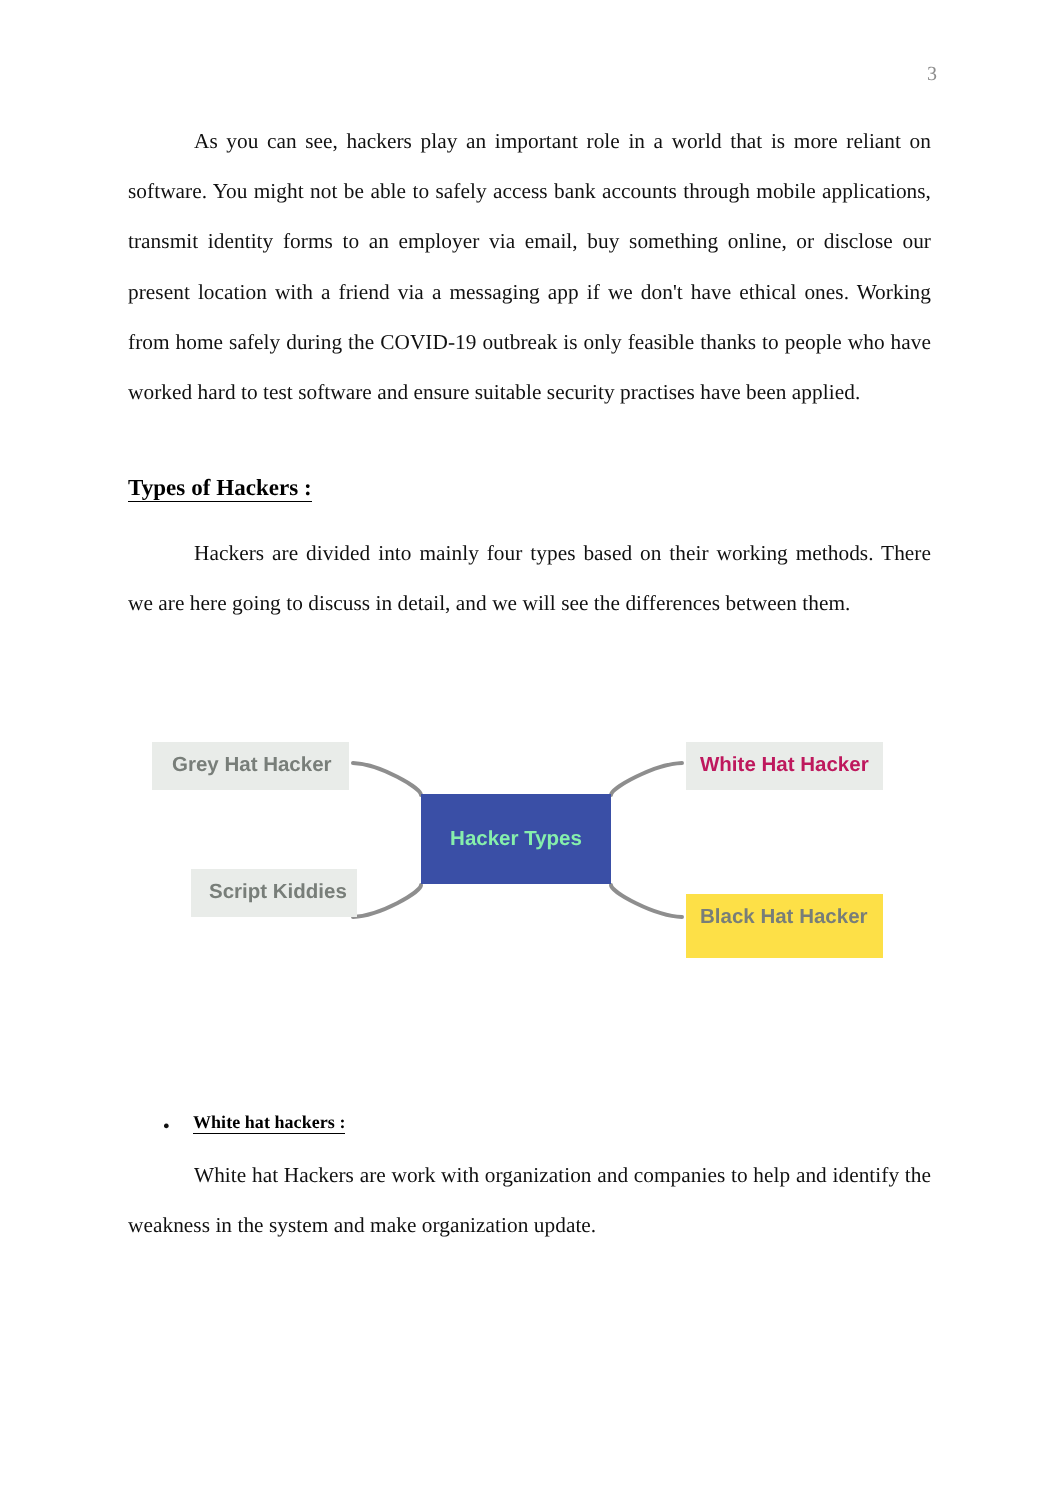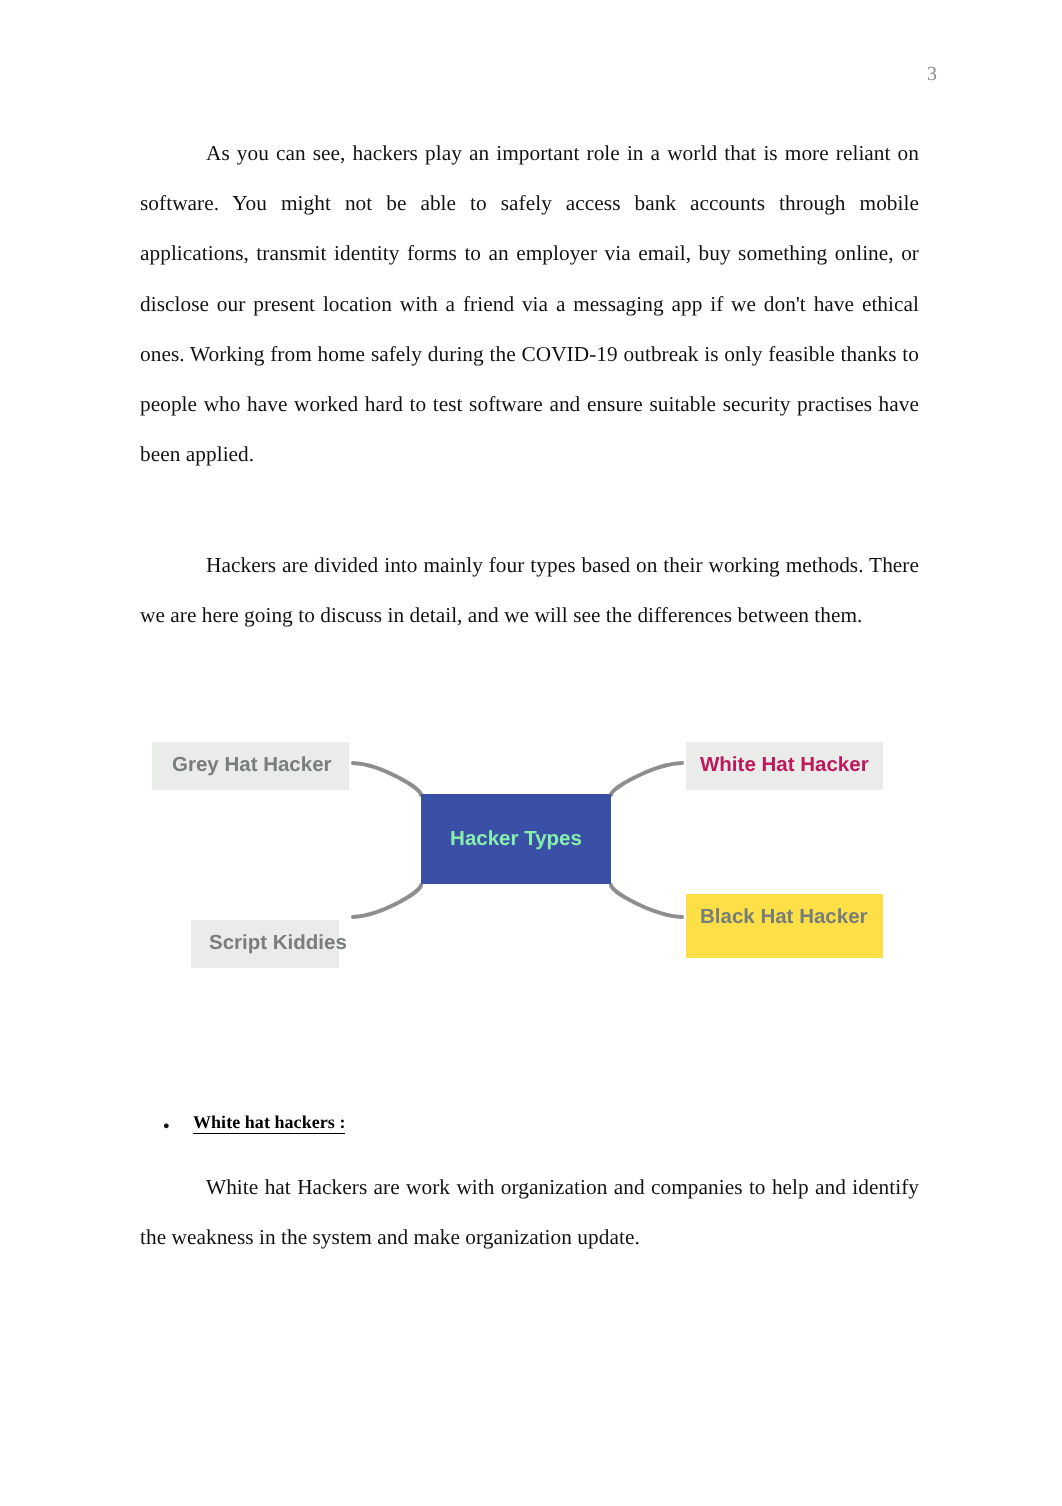--- a/index.html
+++ b/index.html
@@ -13,21 +13,21 @@
     -webkit-font-smoothing:antialiased;
     text-rendering:geometricPrecision;
   }
   .page{position:absolute;left:0;top:0;width:1062px;height:1506px;}
   .page-number{position:absolute;left:921px;top:64px;width:22px;text-align:center;
                font-size:20px;color:#8c8c8c;line-height:20px;}
 
   .block{position:absolute;left:128px;width:803px;}
 
   p.para{
-    margin:12px;
+    margin:0;
     font-size:21.3px;
     line-height:50.2px;
     letter-spacing:0.05px;
     text-align:justify;
     text-indent:66px;
     color:#101010;
   }
   .bold{font-weight:bold;}
 
   h2.heading{
@@ -72,40 +72,43 @@
 <body>
 
 <div class="page">
 
   <div class="page-number">3</div>
 
   <div class="block" style="top:116px">
     <p class="para">As you can see, hackers play an important role in a world that is more reliant on software. You might not be able to safely access bank accounts through mobile applications, transmit identity forms to an employer via email, buy something online, or disclose our present location with a friend via a messaging app if we don't have ethical ones. Working from home safely during the COVID-19 outbreak is only feasible thanks to people who have worked hard to test software and ensure suitable security practises have been applied.</p>
   </div>
 
+  <h2 class="heading block" style="top:474px">
+    <span class="u">Types of Hackers :</span>
+  </h2>
 
   <div class="block" style="top:528px">
     <p class="para">Hackers are divided into mainly four types based on their working methods. There we are here going to discuss in detail, and we will see the differences between them.</p>
   </div>
 
   <div class="diagram">
     <svg class="dg-svg" width="1062" height="1506" viewBox="0 0 1062 1506">
       <path class="conn" d="M353 763 C 380 764 421 788 421 795" fill="none" stroke="#8e8e8e" stroke-width="4" stroke-linecap="round" style="stroke: rgb(142, 142, 142);"></path>
       <path class="conn" d="M682 763 C 654 764 611 788 611 795" fill="none" stroke="#8e8e8e" stroke-width="4" stroke-linecap="round" style="stroke: rgb(142, 142, 142);"></path>
       <path class="conn" d="M353 917 C 380 916 421 892 421 885" fill="none" stroke="#8e8e8e" stroke-width="4" stroke-linecap="round" style="stroke: rgb(142, 142, 142);"></path>
       <path class="conn" d="M682 917 C 654 916 611 892 611 885" fill="none" stroke="#8e8e8e" stroke-width="4" stroke-linecap="round" style="stroke: rgb(142, 142, 142);"></path>
     </svg>
 
     <div class="node-wrap" style="left: 152px; top: 742px; width: 197px; height: 48px; background-color: rgb(233, 236, 233);">
       <div class="node" style="left: 20px; top: 13px; color: rgb(120, 126, 121);">Grey Hat Hacker</div>
     </div>
     <div class="node-wrap" style="left: 686px; top: 742px; width: 197px; height: 48px; background-color: rgb(233, 236, 233);">
       <div class="node" style="left: 14px; top: 13px; color: #be185d;">White Hat Hacker</div>
     </div>
-    <div class="node-wrap" style="left: 191px; top: 920px; width: 148px; height: 48px; background-color: rgb(233, 236, 233);">
+    <div class="node-wrap" style="left: 191px; top: 869px; width: 166px; height: 48px; background-color: rgb(233, 236, 233);">
       <div class="node" style="left: 18px; top: 13px; color: rgb(120, 126, 121);">Script Kiddies</div>
     </div>
     <div class="node-wrap" style="left: 686px; top: 894px; width: 197px; height: 64px; background-color: #fde047;">
       <div class="node" style="left: 14px; top: 13px; color: rgb(120, 126, 121);">Black Hat Hacker</div>
     </div>
 
     <div class="node-center" style="left: 421px; top: 794px; width: 190px; height: 90px; background-color: rgb(58, 79, 166);">Hacker Types</div>
   </div>
 
   <div class="bullet-row" style="top:1110px">

